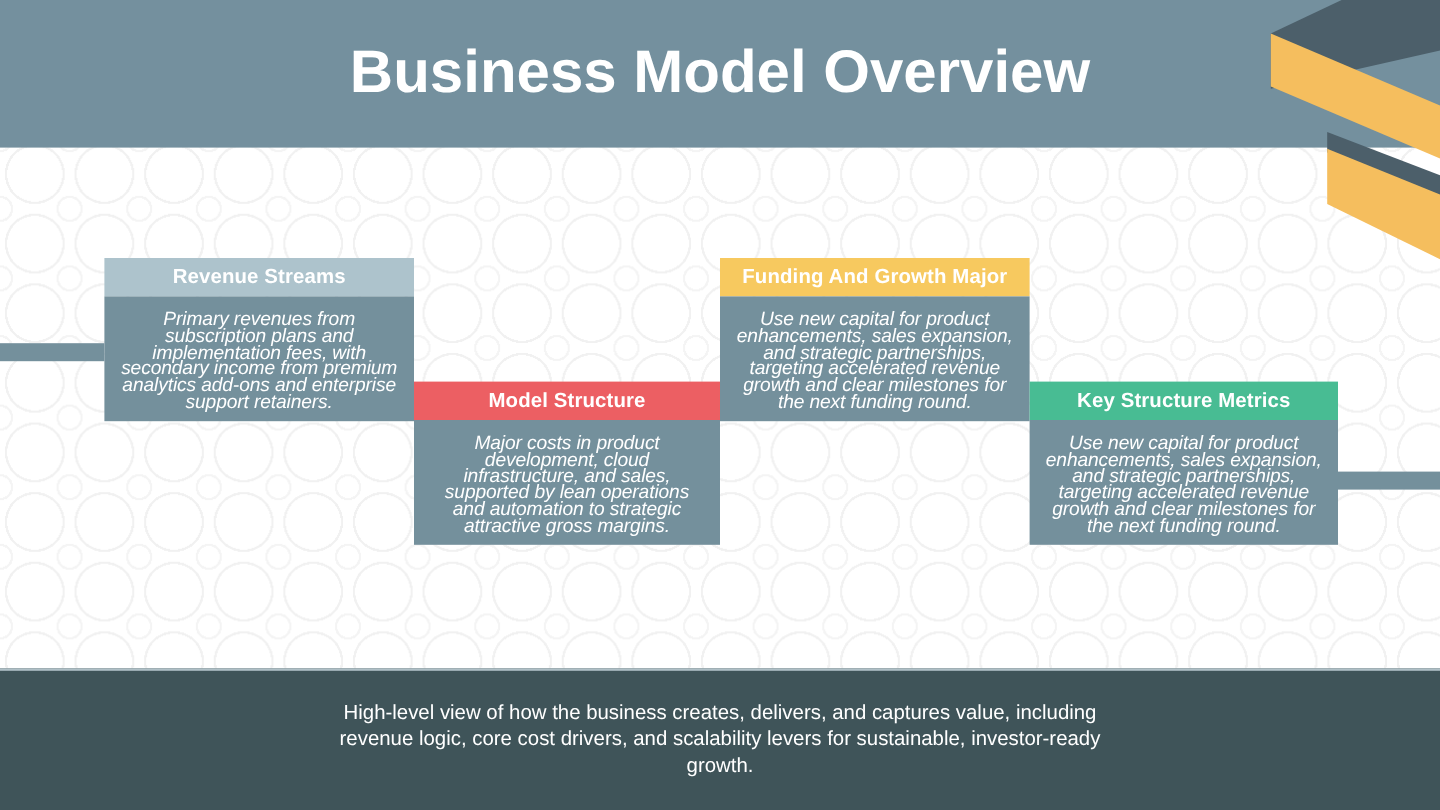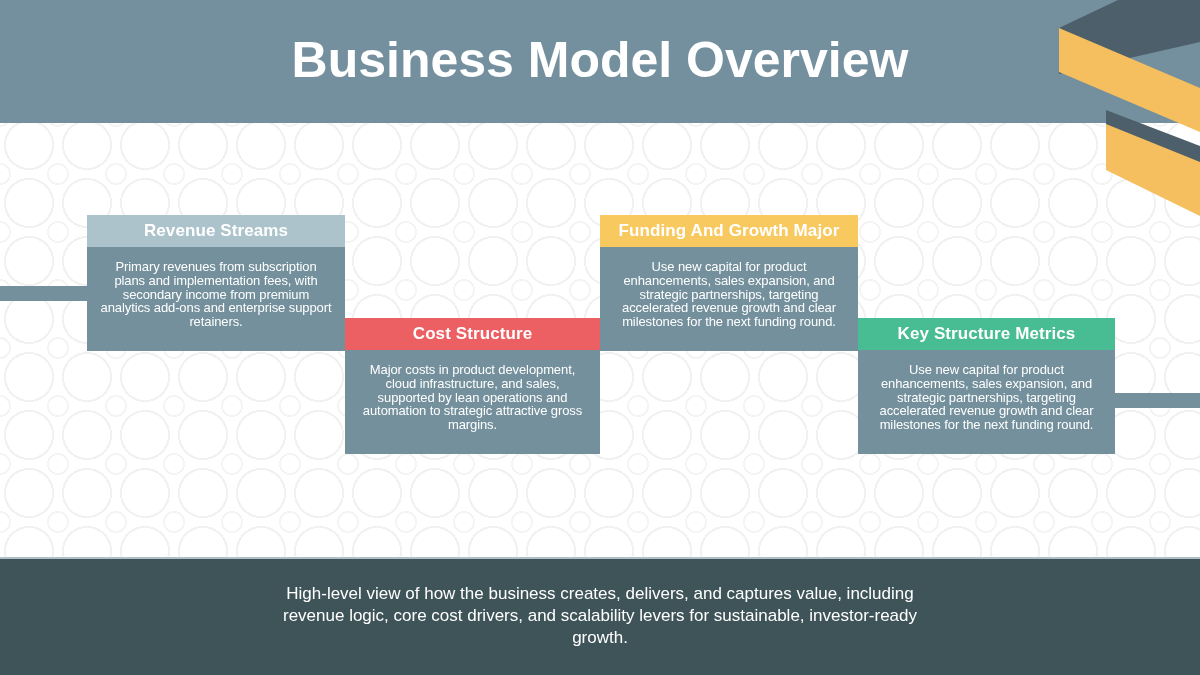--- a/index.html
+++ b/index.html
@@ -23,22 +23,22 @@
     margin:16px;padding-bottom:4px;white-space:nowrap;
   }
   .ribbon-svg{position:absolute;left:0;top:0;z-index:2;pointer-events:none;}
   .card{position:absolute;z-index:3;display:flex;flex-direction:column;}
   .card-header{
     height:32px;display:flex;align-items:center;justify-content:center;
     color:#ffffff;font-weight:bold;font-size:17px;letter-spacing:0.1px;
   }
   .card-body{
     background:#74909C;color:#ffffff;
-    font-size:13px;line-height:13.8px;letter-spacing:-0.1px;
-    text-align:center;padding:13px 12px 0 12px;box-sizing:border-box;
+    font-size:16px;line-height:13.8px;letter-spacing:-0.1px;
+    text-align:center;padding:13px 12px 0 12px;box-sizing:border-box;font-style:italic;
   }
   .card1{left:87px;top:215px;width:258px;}
   .card2{left:345px;top:318px;width:255px;}
   .card3{left:600px;top:215px;width:258px;}
   .card4{left:858px;top:318px;width:257px;}
   .card1 .card-body,.card3 .card-body{height:104px;}
   .card2 .card-body,.card4 .card-body{height:104px;}
   .connector{position:absolute;height:15px;background:#74909C;z-index:2;}
   .connector-left{left:0;top:286px;width:87px;}
   .connector-right{left:1115px;top:393px;width:85px;}
@@ -73,21 +73,21 @@
 
   <div class="card card1">
     <div class="card-header" style="background-color: rgb(173, 195, 204);">
       <span>Revenue Streams</span>
     </div>
     <div class="card-body" style="background-color: rgb(116, 144, 156);">Primary revenues from subscription plans and implementation fees, with secondary income from premium analytics add-ons and enterprise support retainers.</div>
   </div>
 
   <div class="card card2">
     <div class="card-header" style="background-color: rgb(236, 95, 99);">
-      <span>Cost Structure</span>
+      <span>Model Structure</span>
     </div>
     <div class="card-body" style="background-color: rgb(116, 144, 156);">Major costs in product development, cloud infrastructure, and sales, supported by lean operations and automation to strategic attractive gross margins.</div>
   </div>
 
   <div class="card card3">
     <div class="card-header" style="background-color: rgb(247, 201, 95);">
       <span>Funding And Growth Major</span>
     </div>
     <div class="card-body" style="background-color: rgb(116, 144, 156);">Use new capital for product enhancements, sales expansion, and strategic partnerships, targeting accelerated revenue growth and clear milestones for the next funding round.</div>
   </div>

